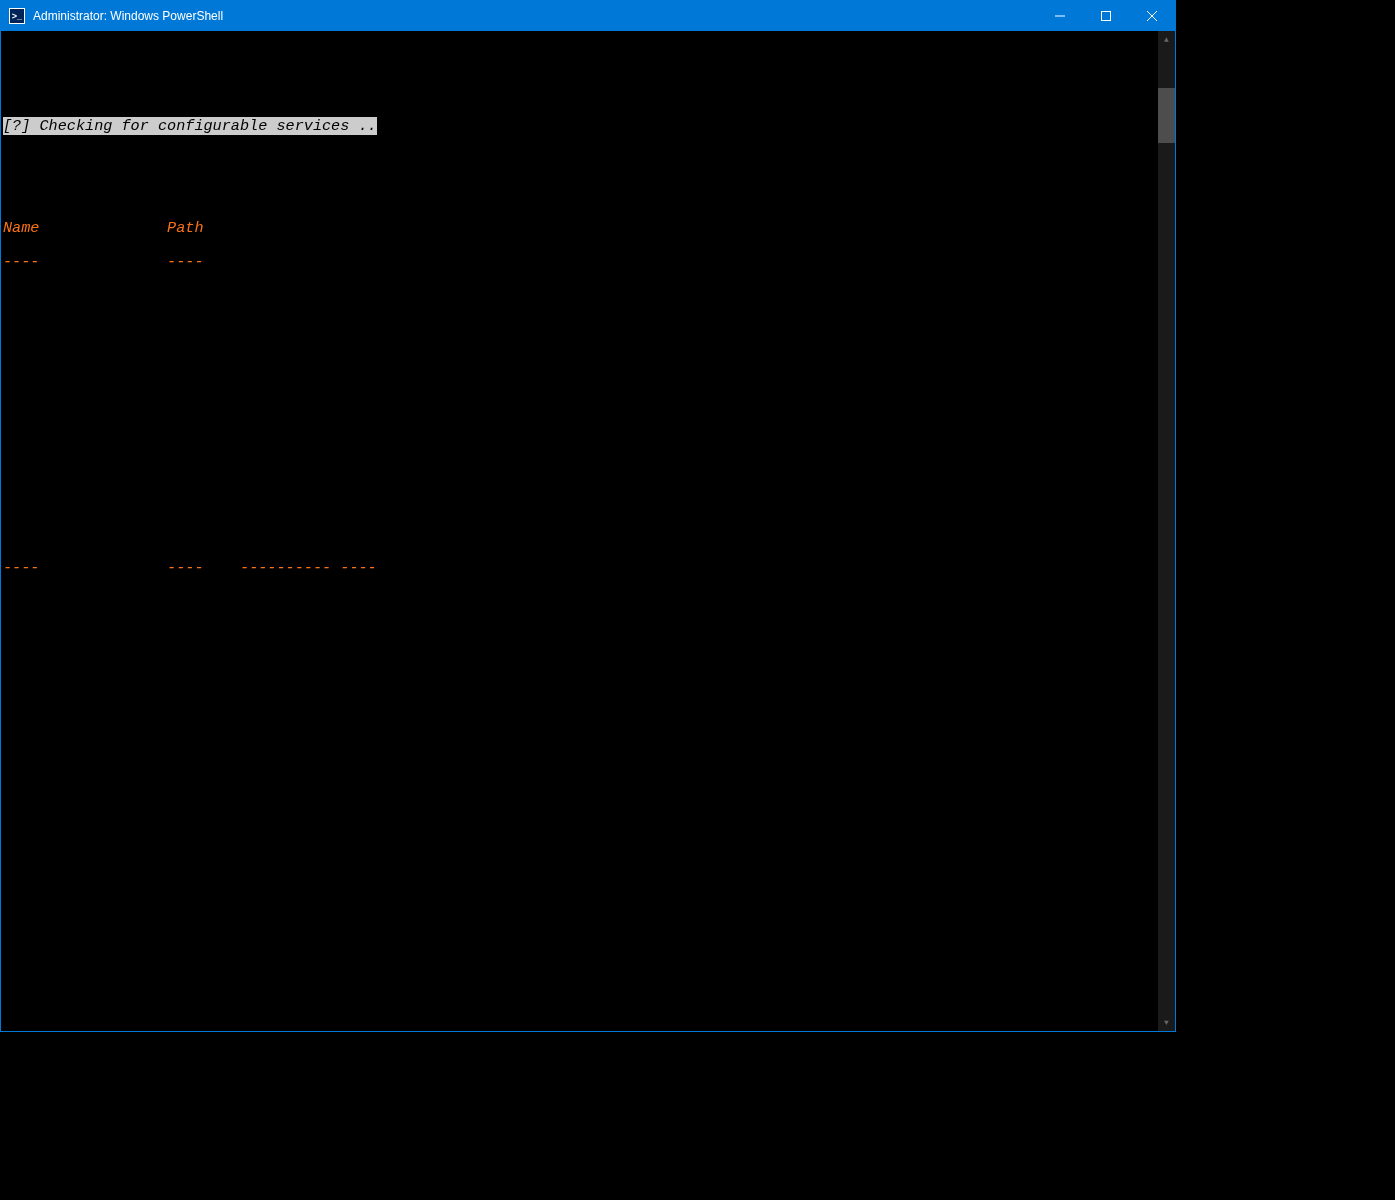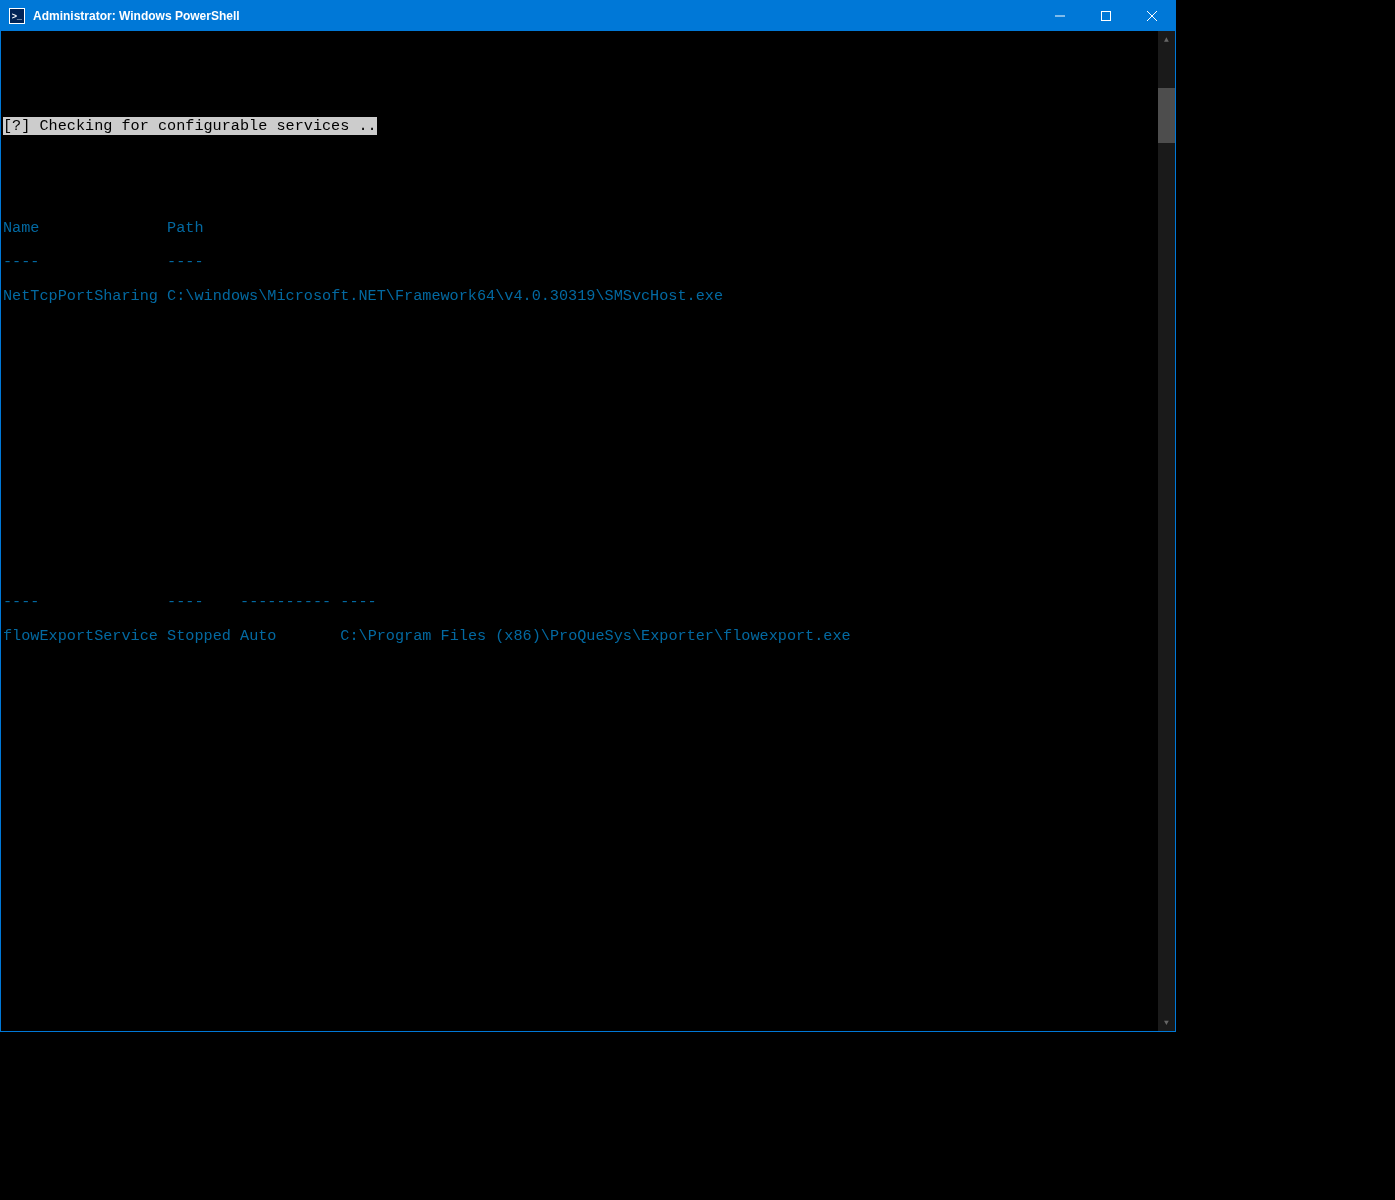--- a/index.html
+++ b/index.html
@@ -32,21 +32,21 @@
       margin: 0 8px;
       background: #012456;
       display: flex;
       align-items: center;
       justify-content: center;
       font-size: 9px;
       color: #fff;
       font-weight: bold;
       border: 1px solid #fff;
     }
-    .titlebar-title { flex: 1; font-weight: bold; }
+    .titlebar-title { flex: 1; }
     .titlebar-controls { display: flex; height: 100%; }
     .titlebar-btn {
       width: 46px;
       height: 100%;
       display: flex;
       align-items: center;
       justify-content: center;
       color: #fff;
     }
     .titlebar-btn svg { width: 10px; height: 10px; }
@@ -57,20 +57,21 @@
       overflow: hidden;
     }
     .terminal {
       flex: 1;
       padding: 2px 2px;
       color: #cccccc;
       font-size: 15.2px;
       line-height: 17px;
       white-space: pre;
       overflow: hidden;
+      font-style: italic;
     }
     .scrollbar {
       width: 17px;
       background: #1a1a1a;
       display: flex;
       flex-direction: column;
     }
     .scroll-arrow {
       height: 17px;
       background: #1a1a1a;
@@ -83,21 +84,21 @@
     .scroll-track { flex: 1; background: #1a1a1a; position: relative; }
     .scroll-thumb {
       position: absolute;
       top: 40px;
       left: 0;
       width: 100%;
       height: 55px;
       background: #4d4d4d;
     }
     .hl { background: #cccccc; color: #000; }
-    .w { color: #0369a1; }
+    .w { color: #f97316; }
     .terminal-line { min-height: 17px; }
   </style>
 </head>
 <body>
 
 <div class="window">
   <div class="titlebar">
     <div class="titlebar-icon">&gt;_</div>
     <div class="titlebar-title">Administrator: Windows PowerShell</div>
     <div class="titlebar-controls">
@@ -121,31 +122,29 @@
   </div>
   <div class="content-area">
     <div class="terminal">
 <div class="terminal-line"> </div>
 <div class="terminal-line"> </div>
 <div class="terminal-line"><span class="hl">[?] Checking for configurable services ..</span></div>
 <div class="terminal-line"> </div>
 <div class="terminal-line"> </div>
 <div class="terminal-line"><span class="w"><span>Name</span>              <span>Path</span></span></div>
 <div class="terminal-line"><span class="w"><span>----</span>              <span>----</span></span></div>
-<div class="terminal-line"><span class="w"><span>NetTcpPortSharing</span> <span>C:\windows\Microsoft.NET\Framework64\v4.0.30319\SMSvcHost.exe</span></span></div>
 <div class="terminal-line"> </div>
 <div class="terminal-line"> </div>
 <div class="terminal-line"> </div>
 <div class="terminal-line"> </div>
 <div class="terminal-line"> </div>
 <div class="terminal-line"> </div>
 <div class="terminal-line"> </div>
 <div class="terminal-line"> </div>
 <div class="terminal-line"><span class="w"><span>----</span>              <span>----</span>    <span>----------</span> <span>----</span></span></div>
-<div class="terminal-line"><span class="w"><span>flowExportService</span> <span>Stopped</span> <span>Auto</span>       <span>C:\Program Files (x86)\ProQueSys\Exporter\flowexport.exe</span></span></div>
 <div class="terminal-line"> </div>
 <div class="terminal-line"> </div>
 <div class="terminal-line"> </div>
 <div class="terminal-line"> </div>
 <div class="terminal-line"> </div>
 <div class="terminal-line"> </div>
 <div class="terminal-line"> </div>
 <div class="terminal-line"> </div>
 
 

